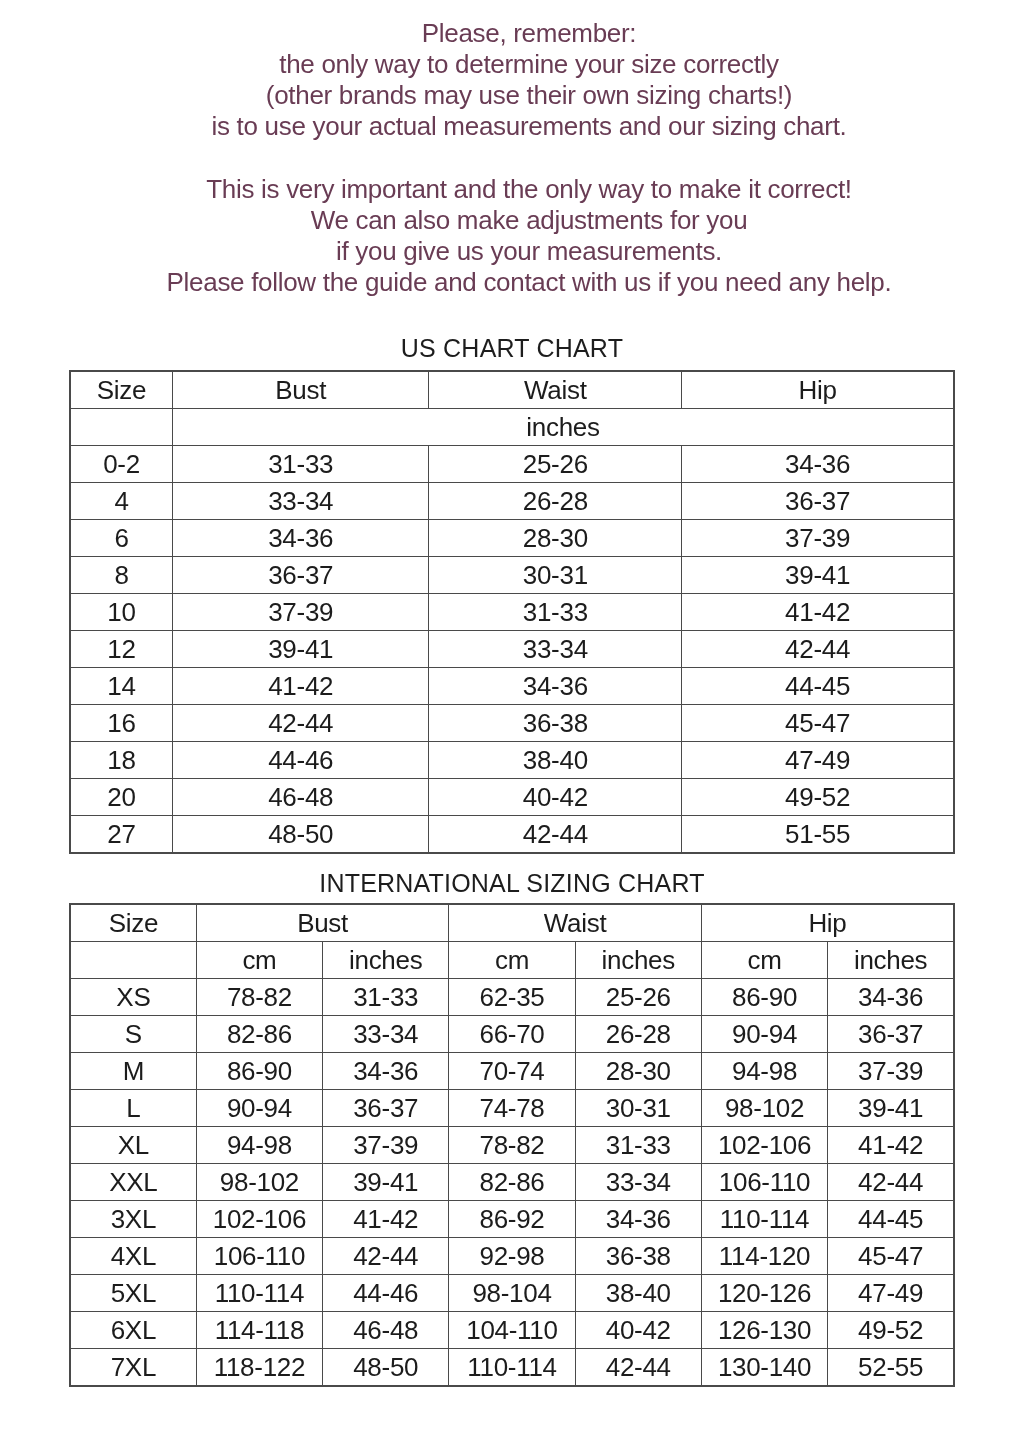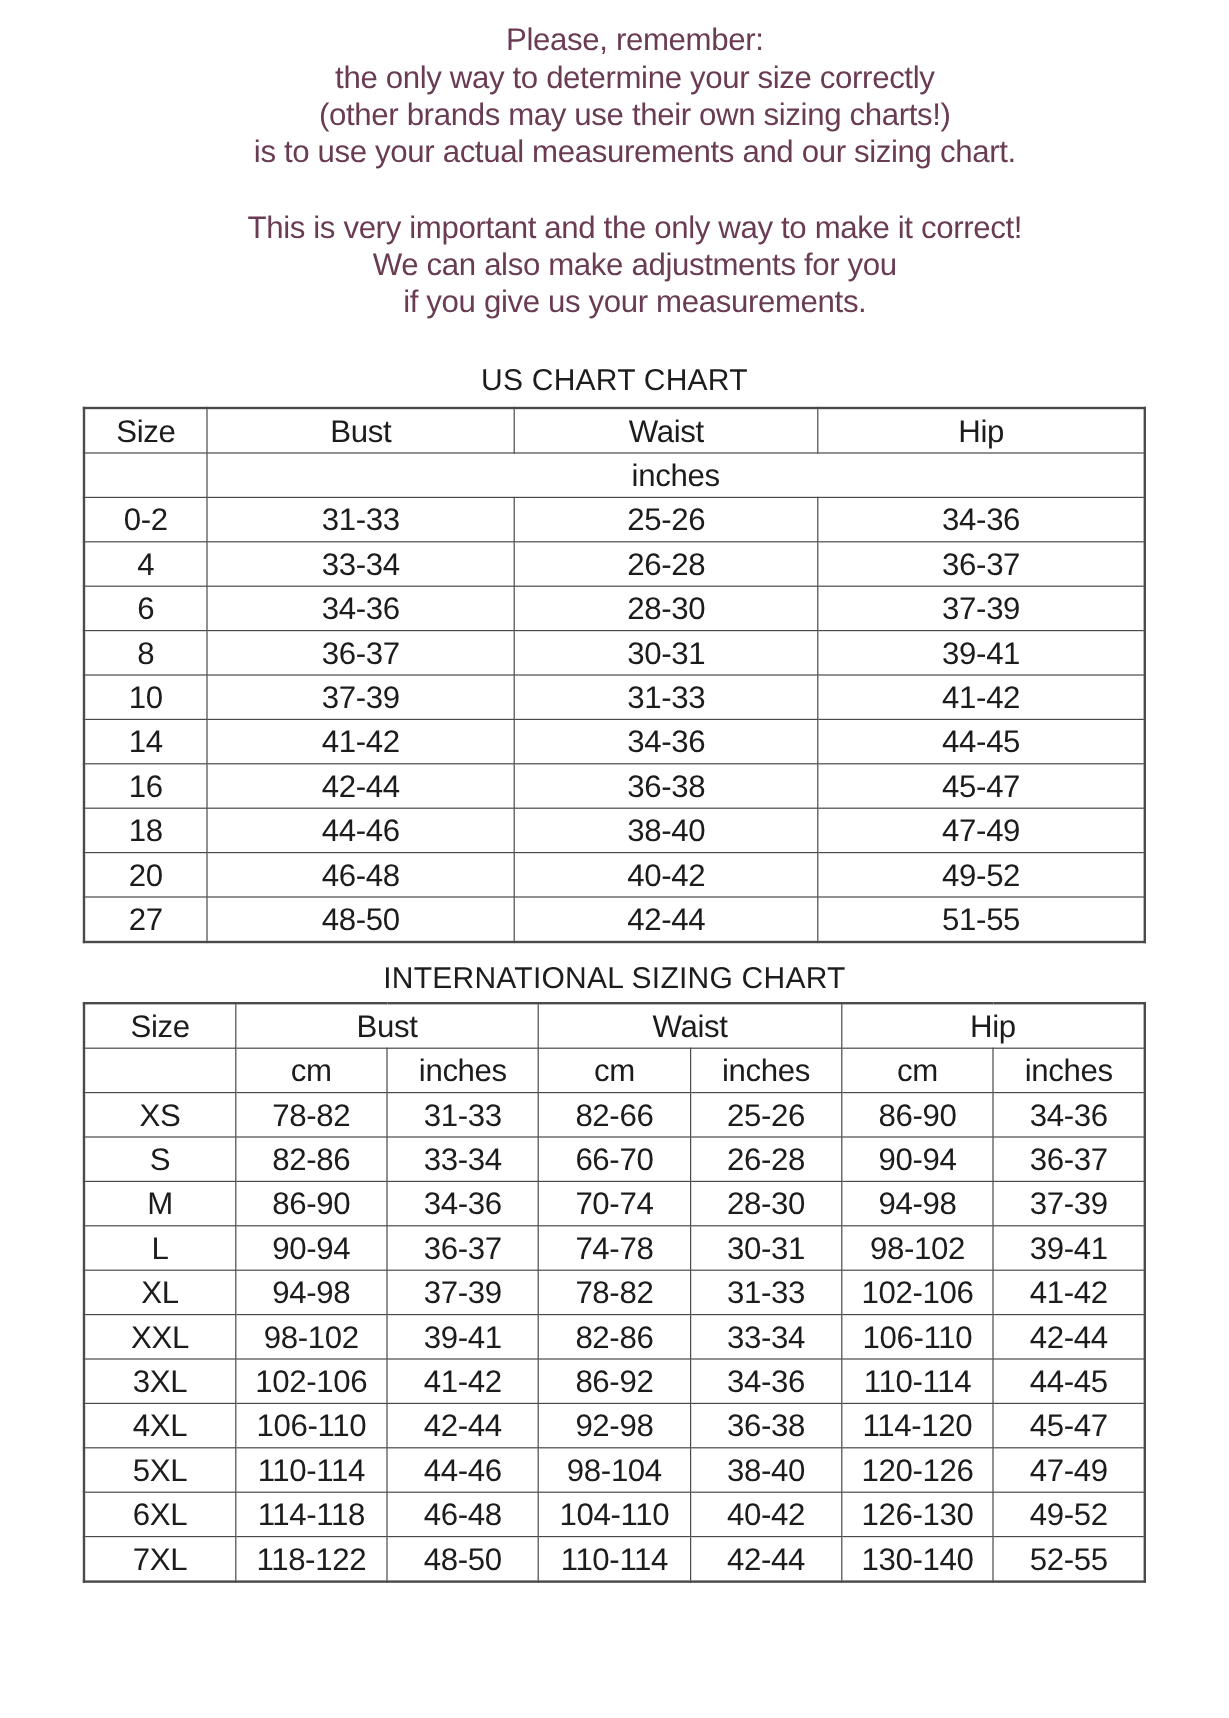--- a/index.html
+++ b/index.html
@@ -79,20 +79,21 @@
     <p class="p1">
       <span class="line">Please, remember:</span>
       <span class="line">the only way to determine your size correctly</span>
       <span class="line">(other brands may use their own sizing charts!)</span>
       <span class="line">is to use your actual measurements and our sizing chart.</span>
     </p>
     <p class="p2">
       <span class="line">This is very important and the only way to make it correct!</span>
       <span class="line">We can also make adjustments for you</span>
       <span class="line">if you give us your measurements.</span>
+      <span class="line">Please follow the guide and contact with us if you need any help.</span>
     </p>
   </div>
 
   <h2 class="chart-title us">US CHART CHART</h2>
 
   <table class="sizing us-table">
     <colgroup>
       <col class="c-size">
         <col class="c-bust">
         <col class="c-waist">
@@ -135,20 +136,26 @@
     <td>30-31</td>
     <td>39-41</td>
   </tr>
         <tr>
     <td>10</td>
     <td>37-39</td>
     <td>31-33</td>
     <td>41-42</td>
   </tr>
         <tr>
+    <td>12</td>
+    <td>39-41</td>
+    <td>33-34</td>
+    <td>42-44</td>
+  </tr>
+        <tr>
     <td>14</td>
     <td>41-42</td>
     <td>34-36</td>
     <td>44-45</td>
   </tr>
         <tr>
     <td>16</td>
     <td>42-44</td>
     <td>36-38</td>
     <td>45-47</td>
@@ -201,21 +208,21 @@
         <th>inches</th>
         <th>cm</th>
         <th>inches</th>
       </tr>
     </thead>
     <tbody id="intl-tbody">
         <tr>
     <td>XS</td>
     <td>78-82</td>
     <td>31-33</td>
-    <td>82-66</td>
+    <td>62-35</td>
     <td>25-26</td>
     <td>86-90</td>
     <td>34-36</td>
   </tr>
         <tr>
     <td>S</td>
     <td>82-86</td>
     <td>33-34</td>
     <td>66-70</td>
     <td>26-28</td>

